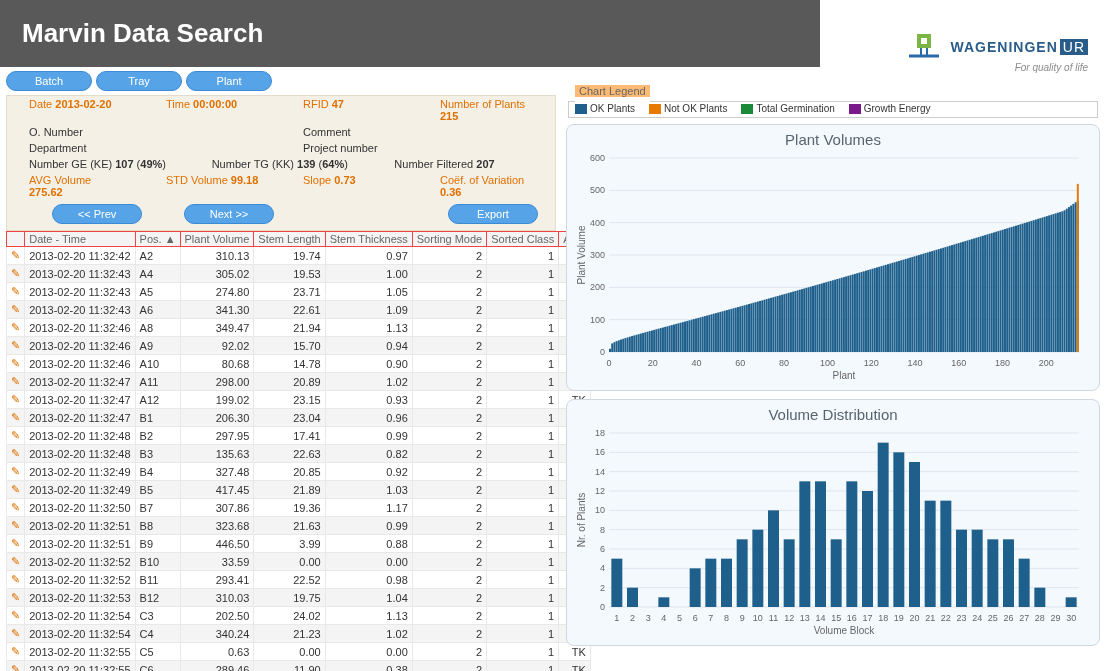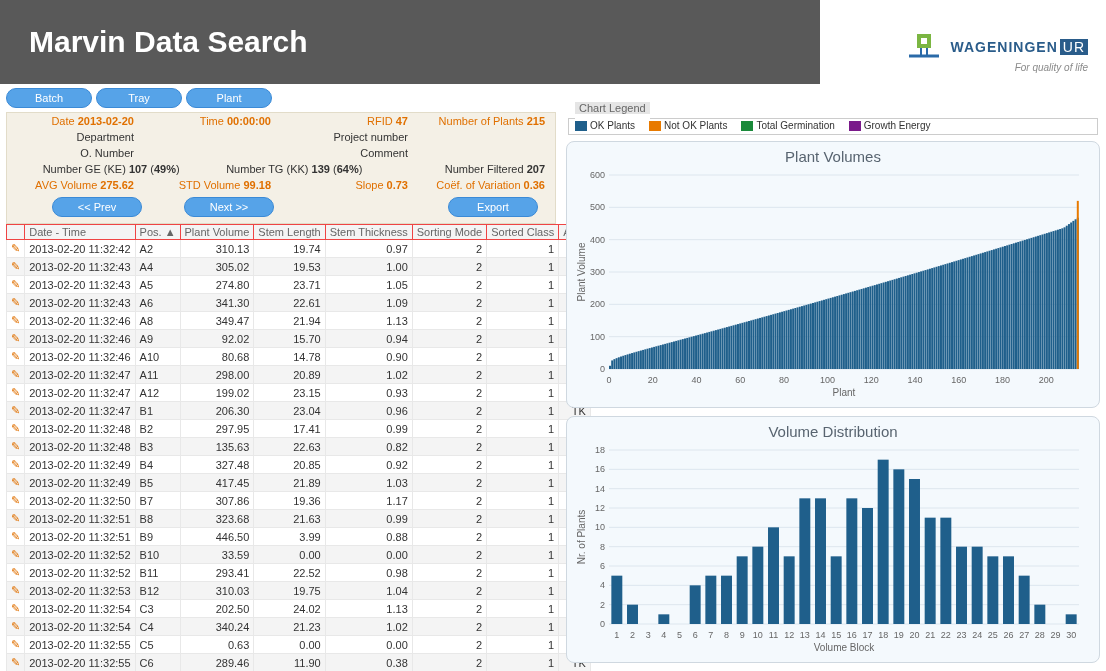--- a/index.html
+++ b/index.html
@@ -1,48 +1,48 @@
 <!DOCTYPE html>
 <html><head>
 <meta charset="utf-8">
 <style>
 html,body{margin:0;padding:0;font-family:Arial,Helvetica,sans-serif;font-size:11px;color:#333;background:#fff}
 .header-bar{background:#595959;color:#fff;padding:14px 18px;display:flex;align-items:center;justify-content:space-between;width:820px;box-sizing:border-box}
-.header-bar h1{font-size:30px;font-weight:bold;margin:11px}
+.header-bar h1{font-size:26px;font-weight:bold;margin:4px}
 .logo-wrap{position:absolute;right:18px;top:32px;text-align:right;font-family:Arial}
 .logo-mark{display:inline-block;vertical-align:middle}
 .logo-text{display:inline-block;vertical-align:middle;margin-left:6px;font-size:14px;letter-spacing:1px;color:#6aa0c8}
 .logo-text b{color:#2a5c8a}
 .logo-sub{color:#8a8a8a;font-size:10px;font-style:italic}
 .toolbar{padding:4px 6px}
 .btn{display:inline-block;min-width:56px;text-align:center;padding:3px 14px;margin-right:1px;background:#56a3e8;color:#fff;font-size:11px;border:1px solid #3b8ad6;border-radius:10px;cursor:pointer}
 .layout{display:flex;gap:10px;padding:0 6px}
 .left{width:550px;flex:0 0 550px}
 .right{flex:1}
 
 .meta{background:#f4f0e6;border:1px solid #e2dcc9;font-size:11px}
 .meta-row{display:flex}
-.meta-cell{flex:1;padding:2px 10px;text-align:right}
+.meta-cell{flex:1;padding:2px 22px;text-align:left}
 .highlight{color:#e07000}
 .strong{color:#e07000;font-weight:bold}
 .val{font-weight:bold;color:#333}
 .btn-row{display:flex;justify-content:flex-end;padding:4px 16px 6px 4px}
 .btn-row .spacer{flex:1}
 .btn-small{min-width:60px}
 
 .tbl{width:100%;border-collapse:collapse;font-size:11px}
 .tbl th{background:#f4f4f4;border:1px solid #ef4444;padding:1px 4px;color:#666;font-weight:normal;text-align:right;white-space:nowrap}
 .tbl th.l{text-align:left}
 .tbl td{border:1px solid #e8e8e8;padding:2px 4px;text-align:right;white-space:nowrap}
 .tbl td.l{text-align:left}
 .tbl tr.even{background:#f4f4f4}
 .edit-icon{color:#e07000;cursor:pointer;text-align:center}
 
 .legend-box{border:1px solid #ccc;padding:3px 6px;margin-bottom:6px}
-.legend-title{background:#e5e5e5;font-size:11px;color:#666;position:relative;top:-10px;padding:0 4px}
+.legend-title{background:#fdba74;font-size:11px;color:#666;position:relative;top:-10px;padding:0 4px}
 .legend-items{margin-top:-8px}
 .legend-item{display:inline-block;margin-right:14px;font-size:10px;color:#333}
 .legend-sw{display:inline-block;width:12px;height:10px;margin-right:3px;vertical-align:middle}
 .chart-box{background:#f4f9fd;border:1px solid #cfd8e0;border-radius:8px;margin-bottom:8px;padding:6px 8px}
 .chart-title{text-align:center;color:#586470;font-size:15px;margin:0 0 4px 0}
 svg text{font-family:Arial;font-size:9px;fill:#666}
 .axis-label{font-size:10px;fill:#666}
 </style>
 </head>
 <body>
@@ -73,29 +73,29 @@
 <div class="left">
 
   <div class="meta">
     <div class="meta-row">
       <div class="meta-cell"><span class="highlight">Date</span> <span class="strong">2013-02-20</span></div>
       <div class="meta-cell"><span class="highlight">Time</span> <span class="strong">00:00:00</span></div>
       <div class="meta-cell"><span class="highlight">RFID</span> <span class="strong">47</span></div>
       <div class="meta-cell"><span class="highlight">Number of Plants</span> <span class="strong">215</span></div>
     </div>
     <div class="meta-row">
+      <div class="meta-cell">O. Number</div>
+      <div class="meta-cell"></div>
+      <div class="meta-cell">Comment</div>
+      <div class="meta-cell"></div>
+    </div>
+    <div class="meta-row">
       <div class="meta-cell">Department</div>
       <div class="meta-cell"></div>
       <div class="meta-cell">Project number</div>
-      <div class="meta-cell"></div>
-    </div>
-    <div class="meta-row">
-      <div class="meta-cell">O. Number</div>
-      <div class="meta-cell"></div>
-      <div class="meta-cell">Comment</div>
       <div class="meta-cell"></div>
     </div>
     <div class="meta-row">
       <div class="meta-cell"><span>Number GE (KE)</span> <span class="val">107</span> (<span class="val">49%</span>)</div>
       <div class="meta-cell"><span>Number TG (KK)</span> <span class="val">139</span> (<span class="val">64%</span>)</div>
       <div class="meta-cell"><span>Number Filtered</span> <span class="val">207</span></div>
     </div>
     <div class="meta-row">
       <div class="meta-cell"><span class="highlight">AVG Volume</span> <span class="strong">275.62</span></div>
       <div class="meta-cell"><span class="highlight">STD Volume</span> <span class="strong">99.18</span></div>

